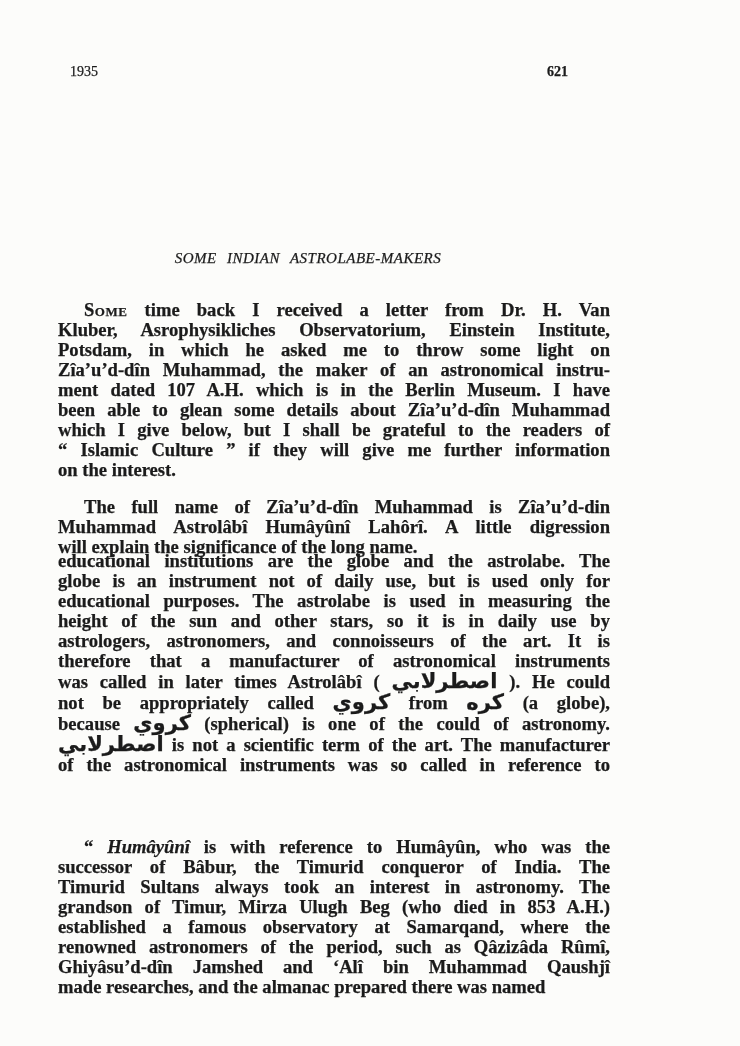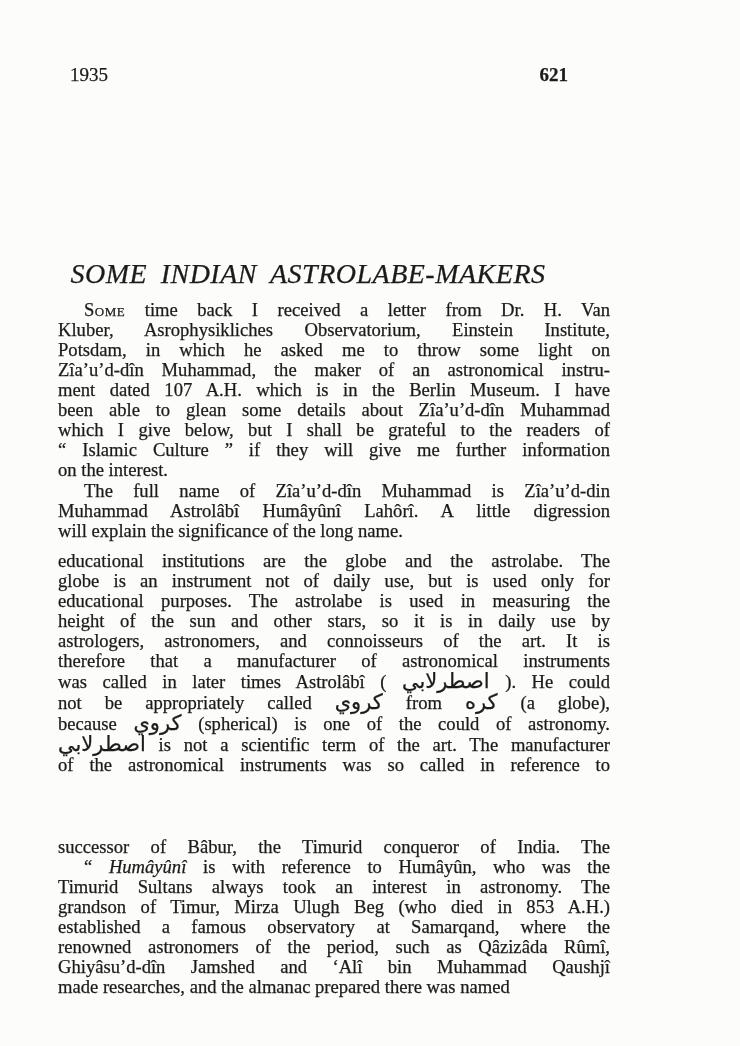--- a/index.html
+++ b/index.html
@@ -18,47 +18,47 @@
     -webkit-text-stroke: 0.25px currentColor;
     overflow: hidden;
   }
   .running-head {
     position: absolute;
     top: 64px;
     left: 58px;
     width: 552px;
     display: flex;
     justify-content: space-between;
-    font-size: 19px;
+    font-size: 14px;
   }
   .running-head .year { padding-left: 12px; }
   .running-head .pagenum { padding-right: 42px; font-weight: bold; }
   .article-title {
     position: absolute;
-    top: 258px;
+    top: 250px;
     left: 58px;
     width: 552px;
     text-align: center;
     transform: translateX(-26px);
     font-style: italic;
-    font-size: 28px;
+    font-size: 15px;
     letter-spacing: 0.5px;
     word-spacing: 6px;
     white-space: nowrap;
   }
-  .article-body { position: absolute; inset: 0; }
+  .article-body { position: absolute; inset: 0; font-weight: bold; }
   .para {
     position: absolute;
     left: 58px;
     width: 552px;
     font-size: 18.6px;
     line-height: 20px;
   }
   .para:nth-child(1) { top: 300px; }
-  .para:nth-child(2) { top: 481px; }
+  .para:nth-child(2) { top: 497px; }
   .para:nth-child(3) { top: 551px; }
   .para:nth-child(4) { top: 837px; }
   .line {
     text-align: justify;
     text-align-last: justify;
   }
   .line.last { text-align-last: left; }
   .line.first { text-indent: 26px; }
   .seg-smallcaps { font-variant: small-caps; letter-spacing: 0.5px; }
   .seg-italic { font-style: italic; }
@@ -102,22 +102,22 @@
         <div class="line"><span class="seg-normal">height of the sun and other stars, so it is in daily use by</span></div>
         <div class="line"><span class="seg-normal">astrologers, astronomers, and connoisseurs of the art.  It is</span></div>
         <div class="line"><span class="seg-normal">therefore that a manufacturer of astronomical instruments</span></div>
         <div class="line"><span class="seg-normal">was called in later times Astrolâbî ( </span><span class="seg-arabic">اصطرلابي</span><span class="seg-normal"> ).  He could</span></div>
         <div class="line"><span class="seg-normal">not be appropriately called </span><span class="seg-arabic">كروي</span><span class="seg-normal"> from </span><span class="seg-arabic">كره</span><span class="seg-normal"> (a globe),</span></div>
         <div class="line"><span class="seg-normal">because </span><span class="seg-arabic">كروي</span><span class="seg-normal"> (spherical) is one of the could of astronomy.</span></div>
         <div class="line"><span class="seg-arabic">اصطرلابي</span><span class="seg-normal"> is not a scientific term of the art.  The manufacturer</span></div>
         <div class="line"><span class="seg-normal">of the astronomical instruments was so called in reference to</span></div>
       </div>
       <div class="para">
+        <div class="line first"><span class="seg-normal">“ </span><span class="seg-italic">Humâyûnî</span><span class="seg-normal"> is with reference to Humâyûn, who was the</span></div>
         <div class="line"><span class="seg-normal">successor of Bâbur, the Timurid conqueror of India.  The</span></div>
-        <div class="line first"><span class="seg-normal">“ </span><span class="seg-italic">Humâyûnî</span><span class="seg-normal"> is with reference to Humâyûn, who was the</span></div>
         <div class="line"><span class="seg-normal">Timurid Sultans always took an interest in astronomy.  The</span></div>
         <div class="line"><span class="seg-normal">grandson of Timur, Mirza Ulugh Beg (who died in 853 A.H.)</span></div>
         <div class="line"><span class="seg-normal">established a famous observatory at Samarqand, where the</span></div>
         <div class="line"><span class="seg-normal">renowned astronomers of the period, such as Qâzizâda Rûmî,</span></div>
         <div class="line"><span class="seg-normal">Ghiyâsu’d-dîn Jamshed and ‘Alî bin Muhammad Qaushjî</span></div>
         <div class="line last"><span class="seg-normal">made researches, and the almanac prepared there was named</span></div>
       </div>
     </div>
 </div>
 

